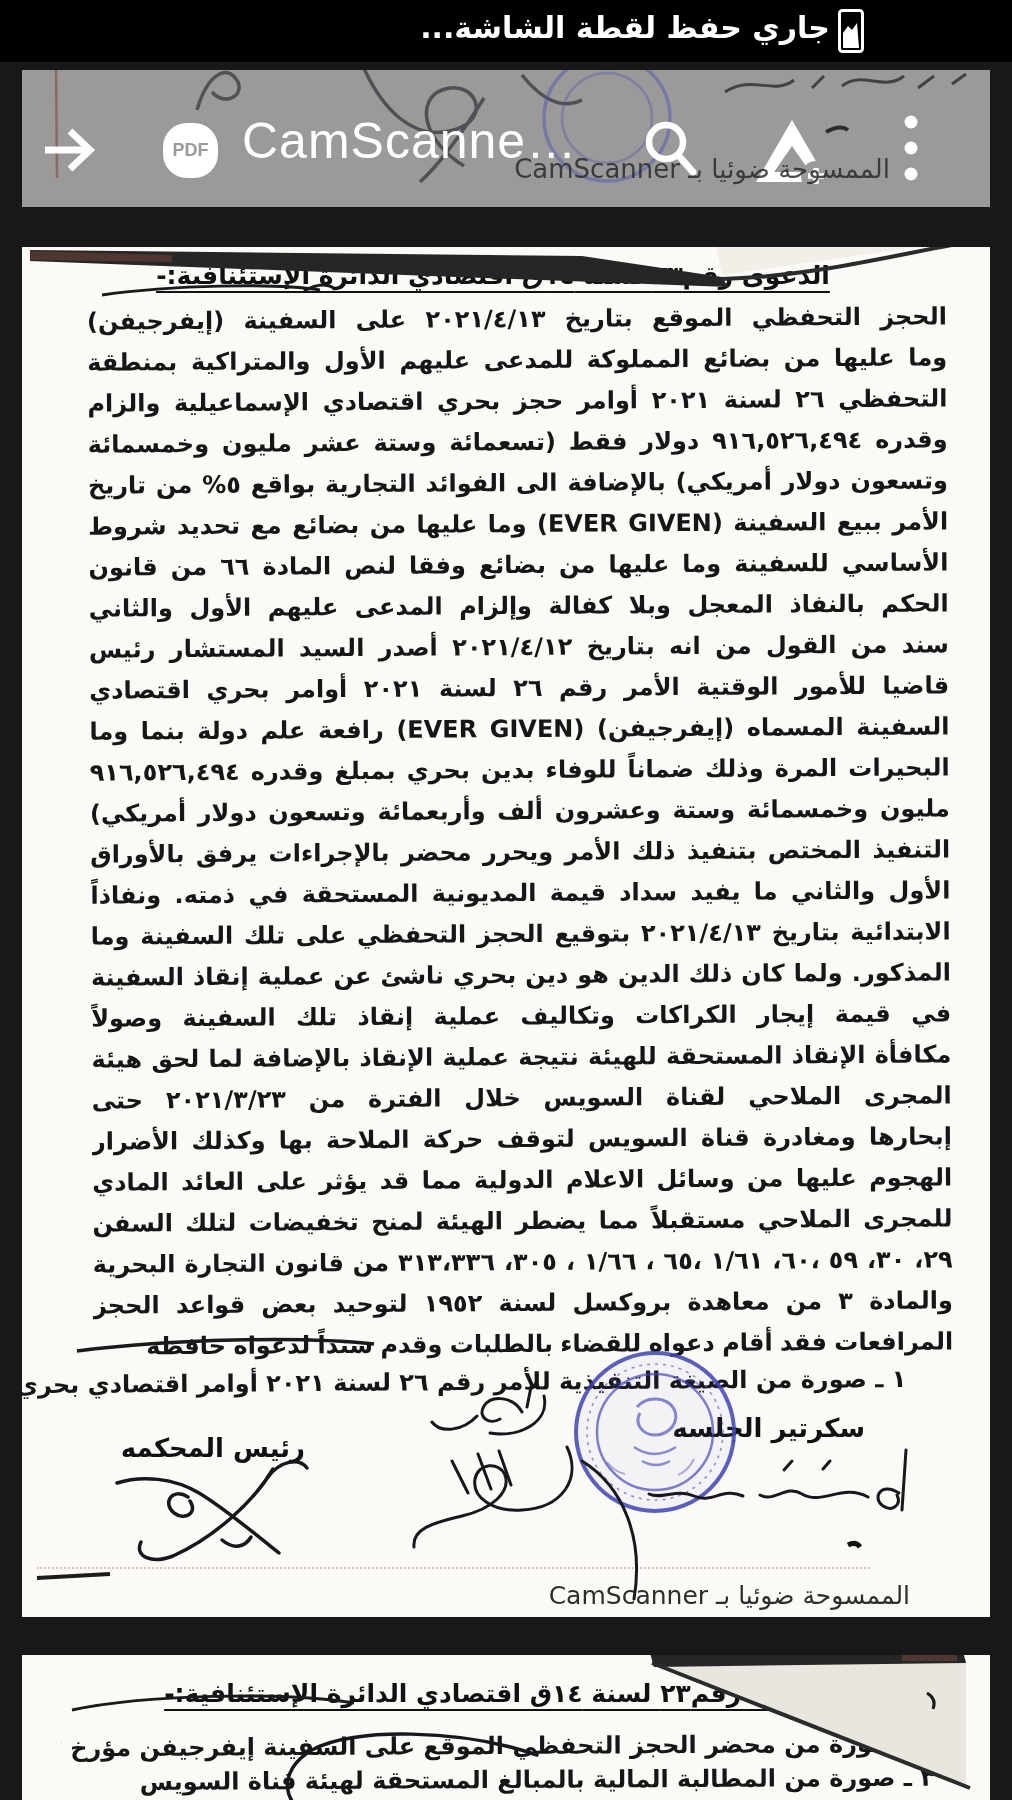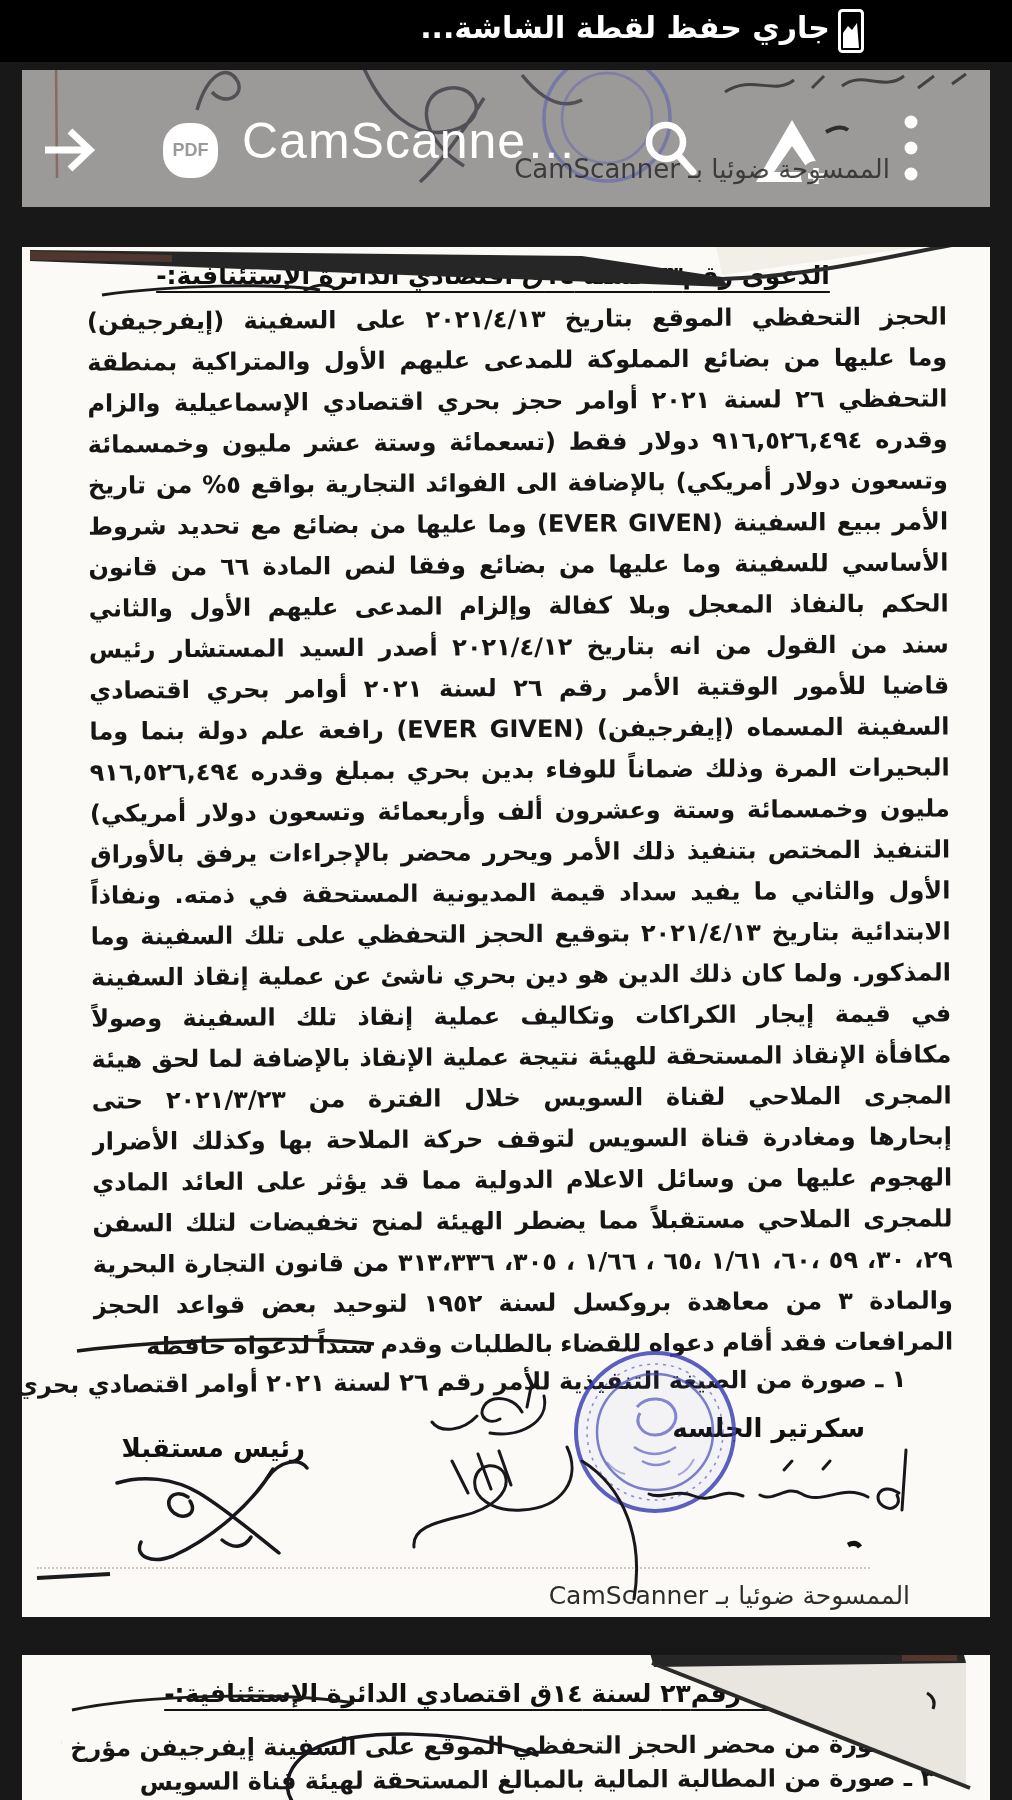--- a/index.html
+++ b/index.html
@@ -146,21 +146,21 @@
           <div class="ln">الهجوم عليها من وسائل الاعلام الدولية مما قد يؤثر على العائد المادي الذي تدره على الهيئة من حيث السفن العابرة</div>
           <div class="ln">للمجرى الملاحي مستقبلاً مما يضطر الهيئة لمنح تخفيضات لتلك السفن لمواجهة تلك الآثار السلبية وعملاً بالمواد</div>
           <div class="ln">٢٩، ٣٠، ٥٩ ،٦٠، ١/٦١ ،٦٥ ، ١/٦٦ ، ٣٠٥، ٣١٣،٣٣٦ من قانون التجارة البحرية رقم ٨ لسنة ١٩٩٠</div>
           <div class="ln">والمادة ٣ من معاهدة بروكسل لسنة ١٩٥٢ لتوحيد بعض قواعد الحجز التحفظي على السفن والمادة ٣١٩ من قانون</div>
           <div class="ln">المرافعات فقد أقام دعواه للقضاء بالطلبات وقدم سنداً لدعواه حافظة مستندات طويت على:</div>
         </div>
 
       <div class="p1-item">١ ـ صورة من الصيغة التنفيذية للأمر رقم ٢٦ لسنة ٢٠٢١ أوامر اقتصادي بحري الإسماعيلية الاقتصادية</div>
 
       <div class="sig-label secretary">سكرتير الجلسه</div>
-      <div class="sig-label president">رئيس مستقبلا</div>
+      <div class="sig-label president">رئيس المحكمه</div>
 
       <div class="dotline"></div>
       <div class="p1-watermark">الممسوحة ضوئيا بـ CamScanner</div>
 
       <svg class="overlay-svg" width="968" height="1370" viewBox="0 0 968 1370">
 
         <polygon points="8,3 560,9 700,30 706,40 8,14" fill="#262626"></polygon>
         <polygon points="8,4 150,8 150,15 8,13" fill="#6a4336" opacity="0.6"></polygon>
         <path d="M700,32 C790,30 880,6 952,-6" fill="none" stroke="#2b2b2b" stroke-width="4"></path>
         <polygon points="700,28 952,-8 960,-20 690,-20" fill="#f2efe9"></polygon>

